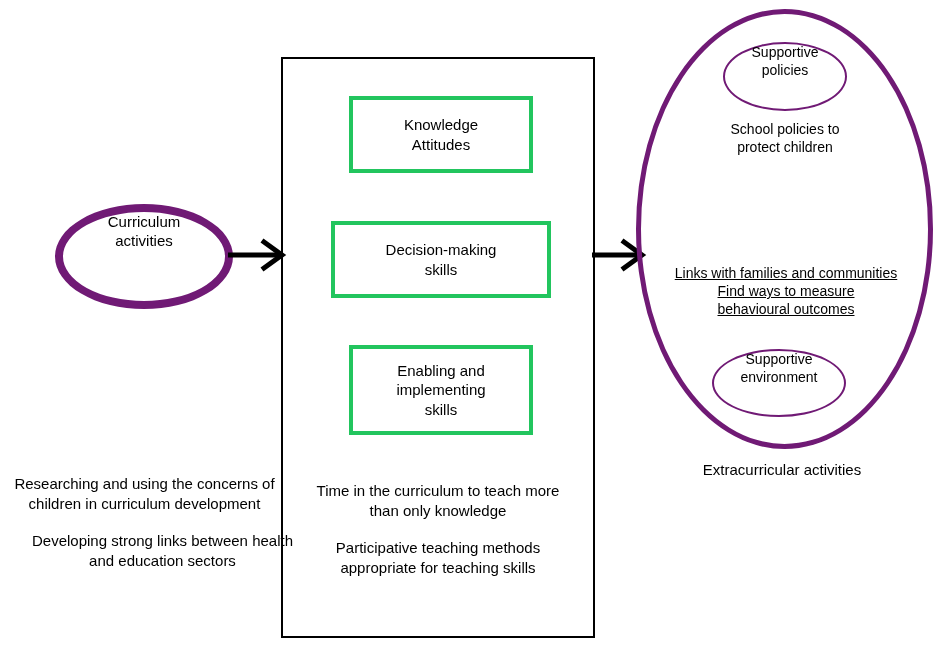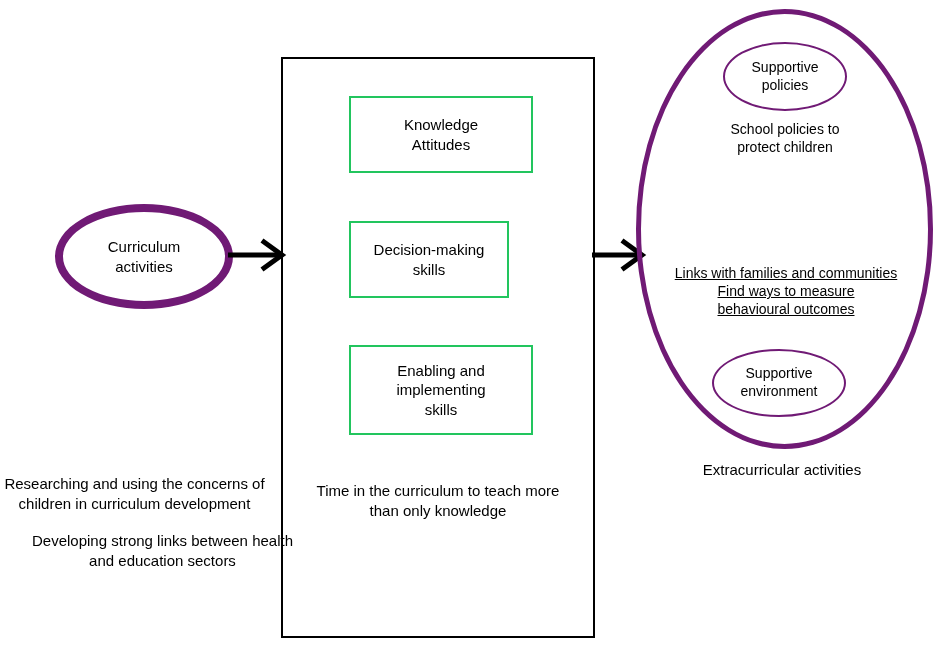--- a/index.html
+++ b/index.html
@@ -19,40 +19,39 @@
     overflow: hidden;
   }
   .abs { position: absolute; }
 
   
   .ellipse {
     border: 8px solid #701a75;
     border-radius: 50%;
     box-sizing: border-box;
     display: flex;
-    align-items: center;
     justify-content: center;
     text-align: center;
     background: transparent;
   }
   .ellipse-thin {
     border-width: 2px;
   }
   .ellipse-big {
     border-width: 5px;
   }
 
   
   .frame {
     border: 2px solid #000;
     box-sizing: border-box;
     background: transparent;
   }
   .box {
-    border: 2px solid #22c55e;
+    border: 4px solid #22c55e;
     box-sizing: border-box;
     display: flex;
     align-items: center;
     justify-content: center;
     text-align: center;
     background: #ffffff;
   }
 
   
   .t {
@@ -89,34 +88,36 @@
     </svg>
   </div>
 
   <div class="abs frame" style="left:281px; top:57px; width:314px; height:581px;"></div>
 
   <div class="abs box" style="left:349px; top:96px; width:184px; height:77px;">
     <span class="t fs15">Knowledge
 Attitudes</span>
   </div>
 
-  <div class="abs box" style="left:349px; top:221px; width:160px; height:77px;">
+  <div class="abs box" style="left:331px; top:221px; width:220px; height:77px;">
     <span class="t fs15">Decision-making
 skills</span>
   </div>
 
   <div class="abs box" style="left:349px; top:345px; width:184px; height:90px;">
     <span class="t fs15">Enabling and
 implementing
 skills</span>
   </div>
 
   <div class="abs note fs15" style="left:291px; top:481px; width:294px;">Time in the curriculum to teach more
 than only knowledge</div>
 
+  <div class="abs note fs15" style="left:291px; top:538px; width:294px;">Participative teaching methods
+appropriate for teaching skills</div>
 
   <div class="abs" style="left:592px; top:240px; width:54px; height:30px;">
     <svg class="arrow-svg" width="54" height="30" viewBox="0 0 54 30">
       <line x1="0" y1="15" x2="48" y2="15" stroke="#000" stroke-width="5"></line>
       <polyline points="32,2 50,15 32,28" fill="none" stroke="#000" stroke-width="5" stroke-linecap="square" stroke-linejoin="miter"></polyline>
     </svg>
   </div>
 
   <div class="abs ellipse ellipse-big" style="left:636px; top:9px; width:297px; height:440px;"></div>
 
@@ -136,19 +137,19 @@
   <div class="abs ellipse ellipse-thin" style="left:712px; top:349px; width:134px; height:68px;">
     <span class="t fs14">Supportive
 environment</span>
   </div>
 
   <div class="abs note fs15" style="left:624px; top:460px; width:316px;">Extracurricular activities</div>
 
 
 
 
-  <div class="abs note fs15" style="left:2px; top:474px; width:265px;">Researching and using the concerns of
+  <div class="abs note fs15" style="left:12px; top:474px; width:265px;">Researching and using the concerns of
 children in curriculum development</div>
 
   <div class="abs note fs15" style="left:2px; top:531px; width:265px;margin-left:28px;">Developing strong links between health
 and education sectors</div>
 
 </div>
 
 </body></html>

